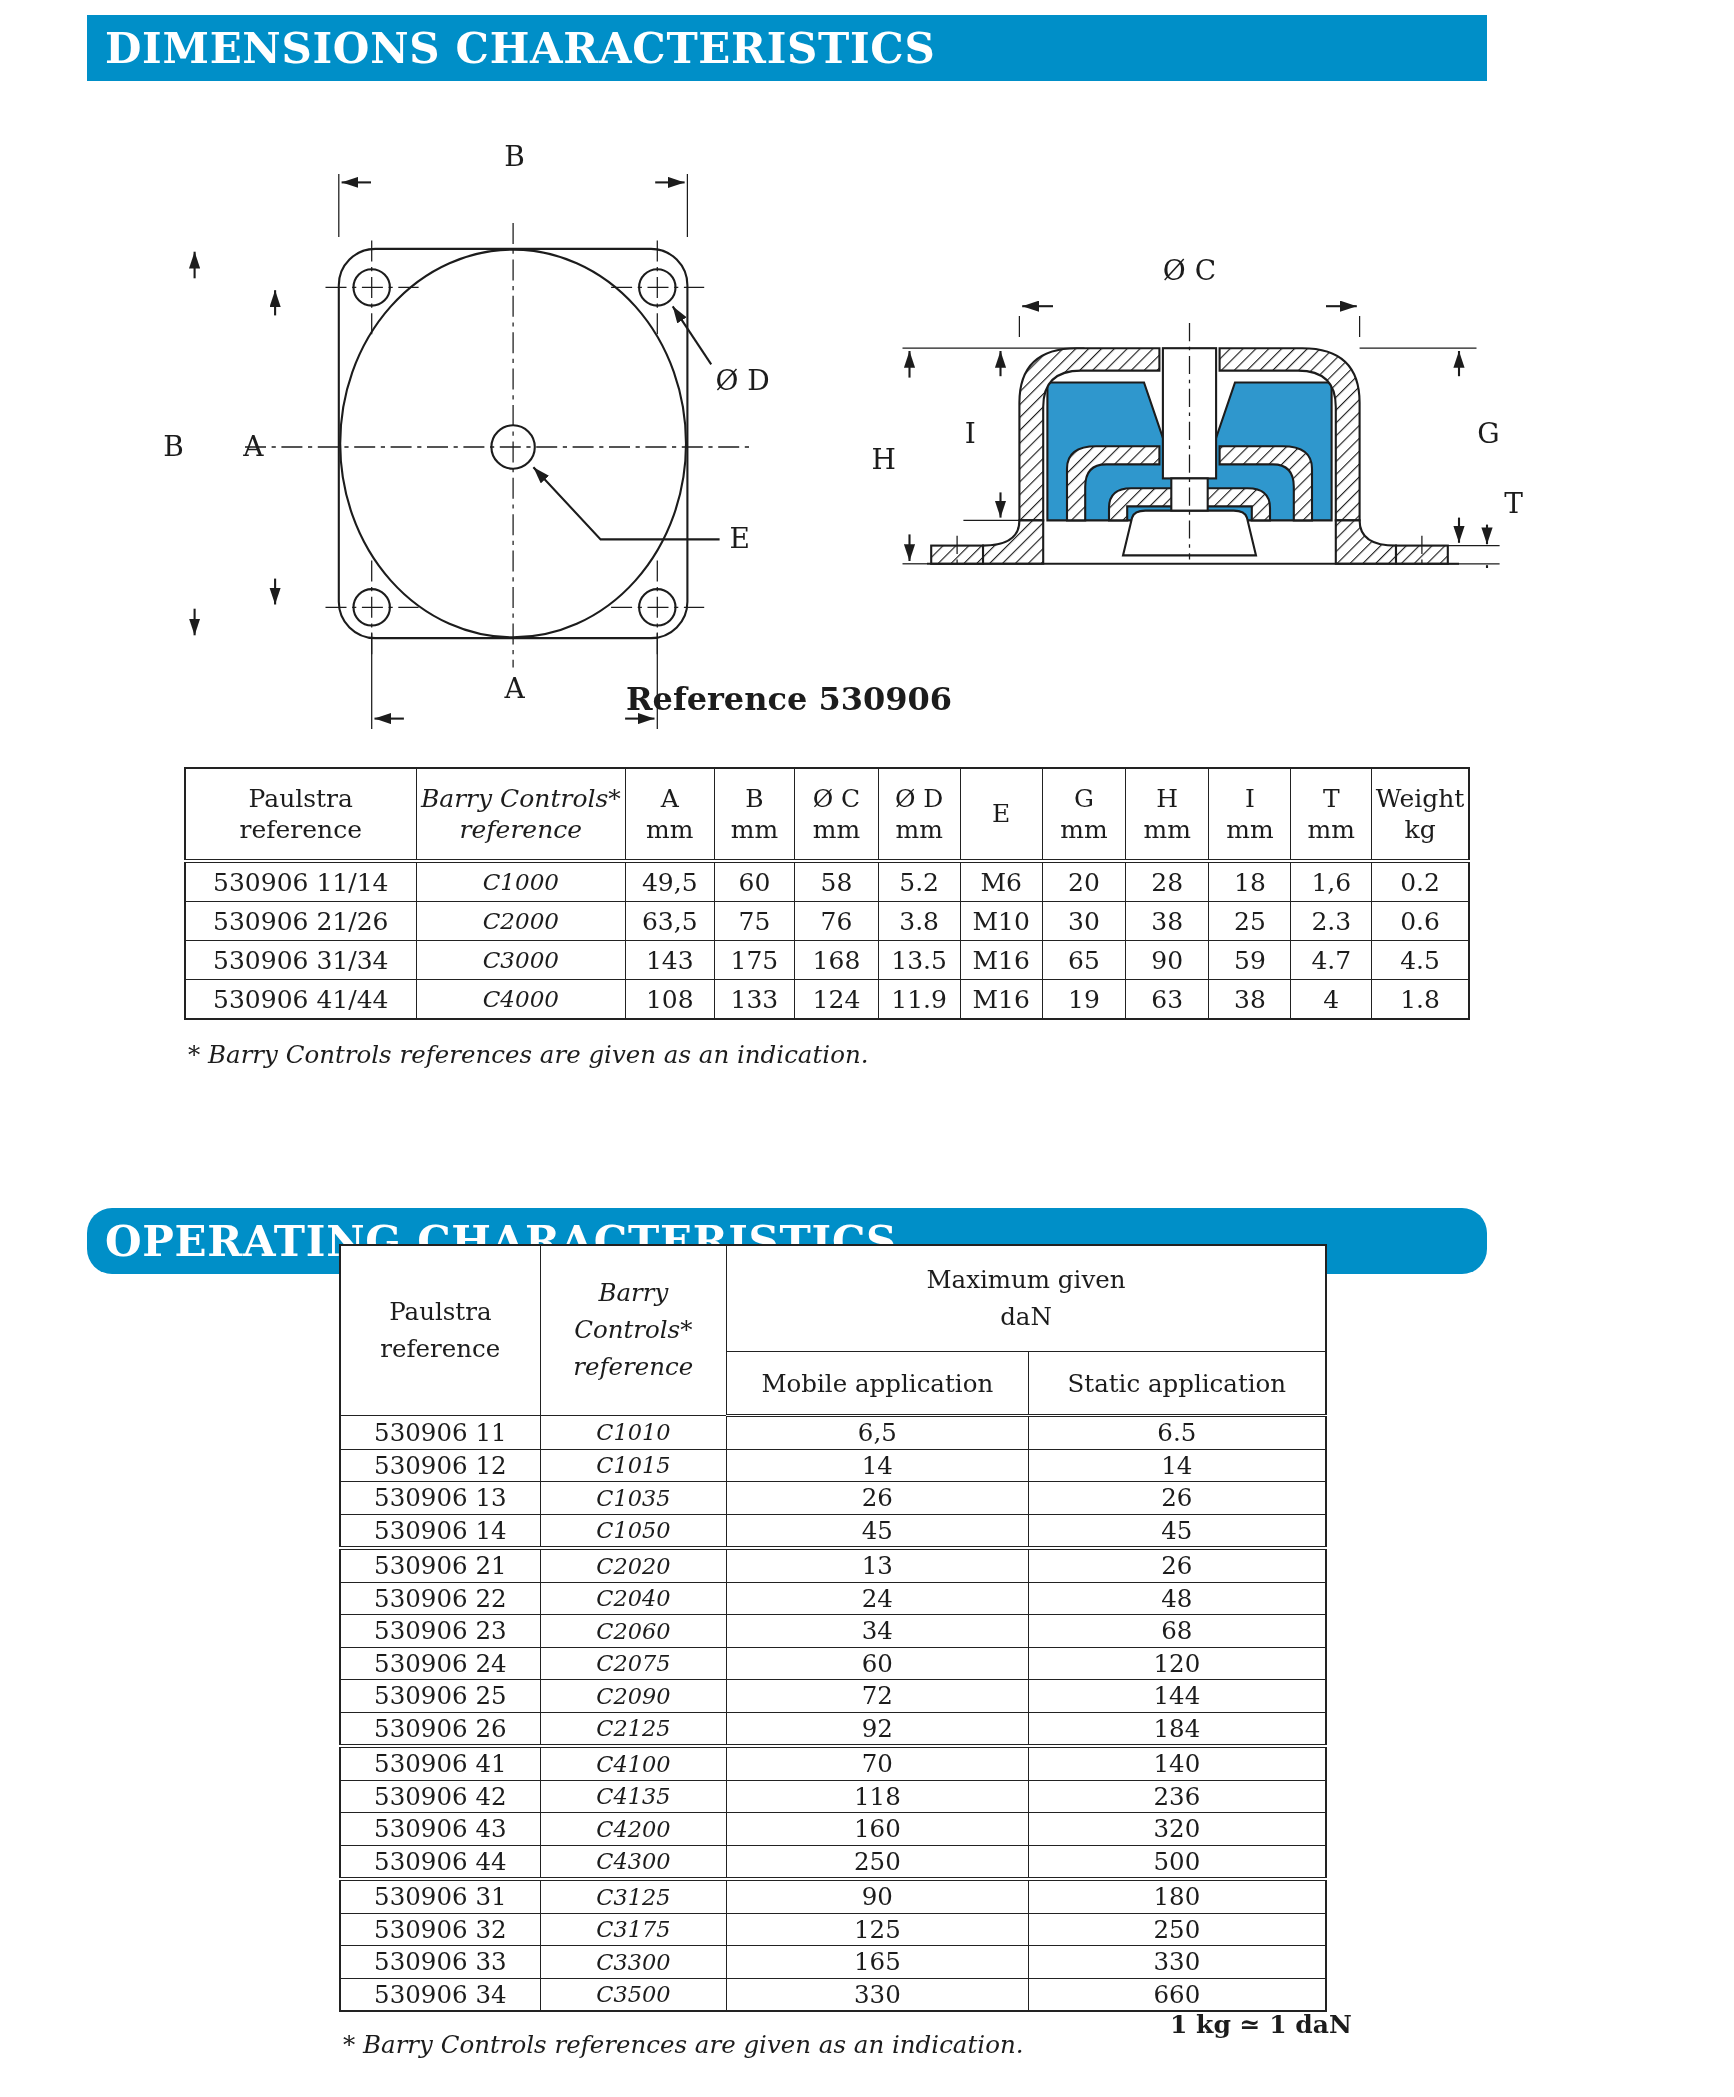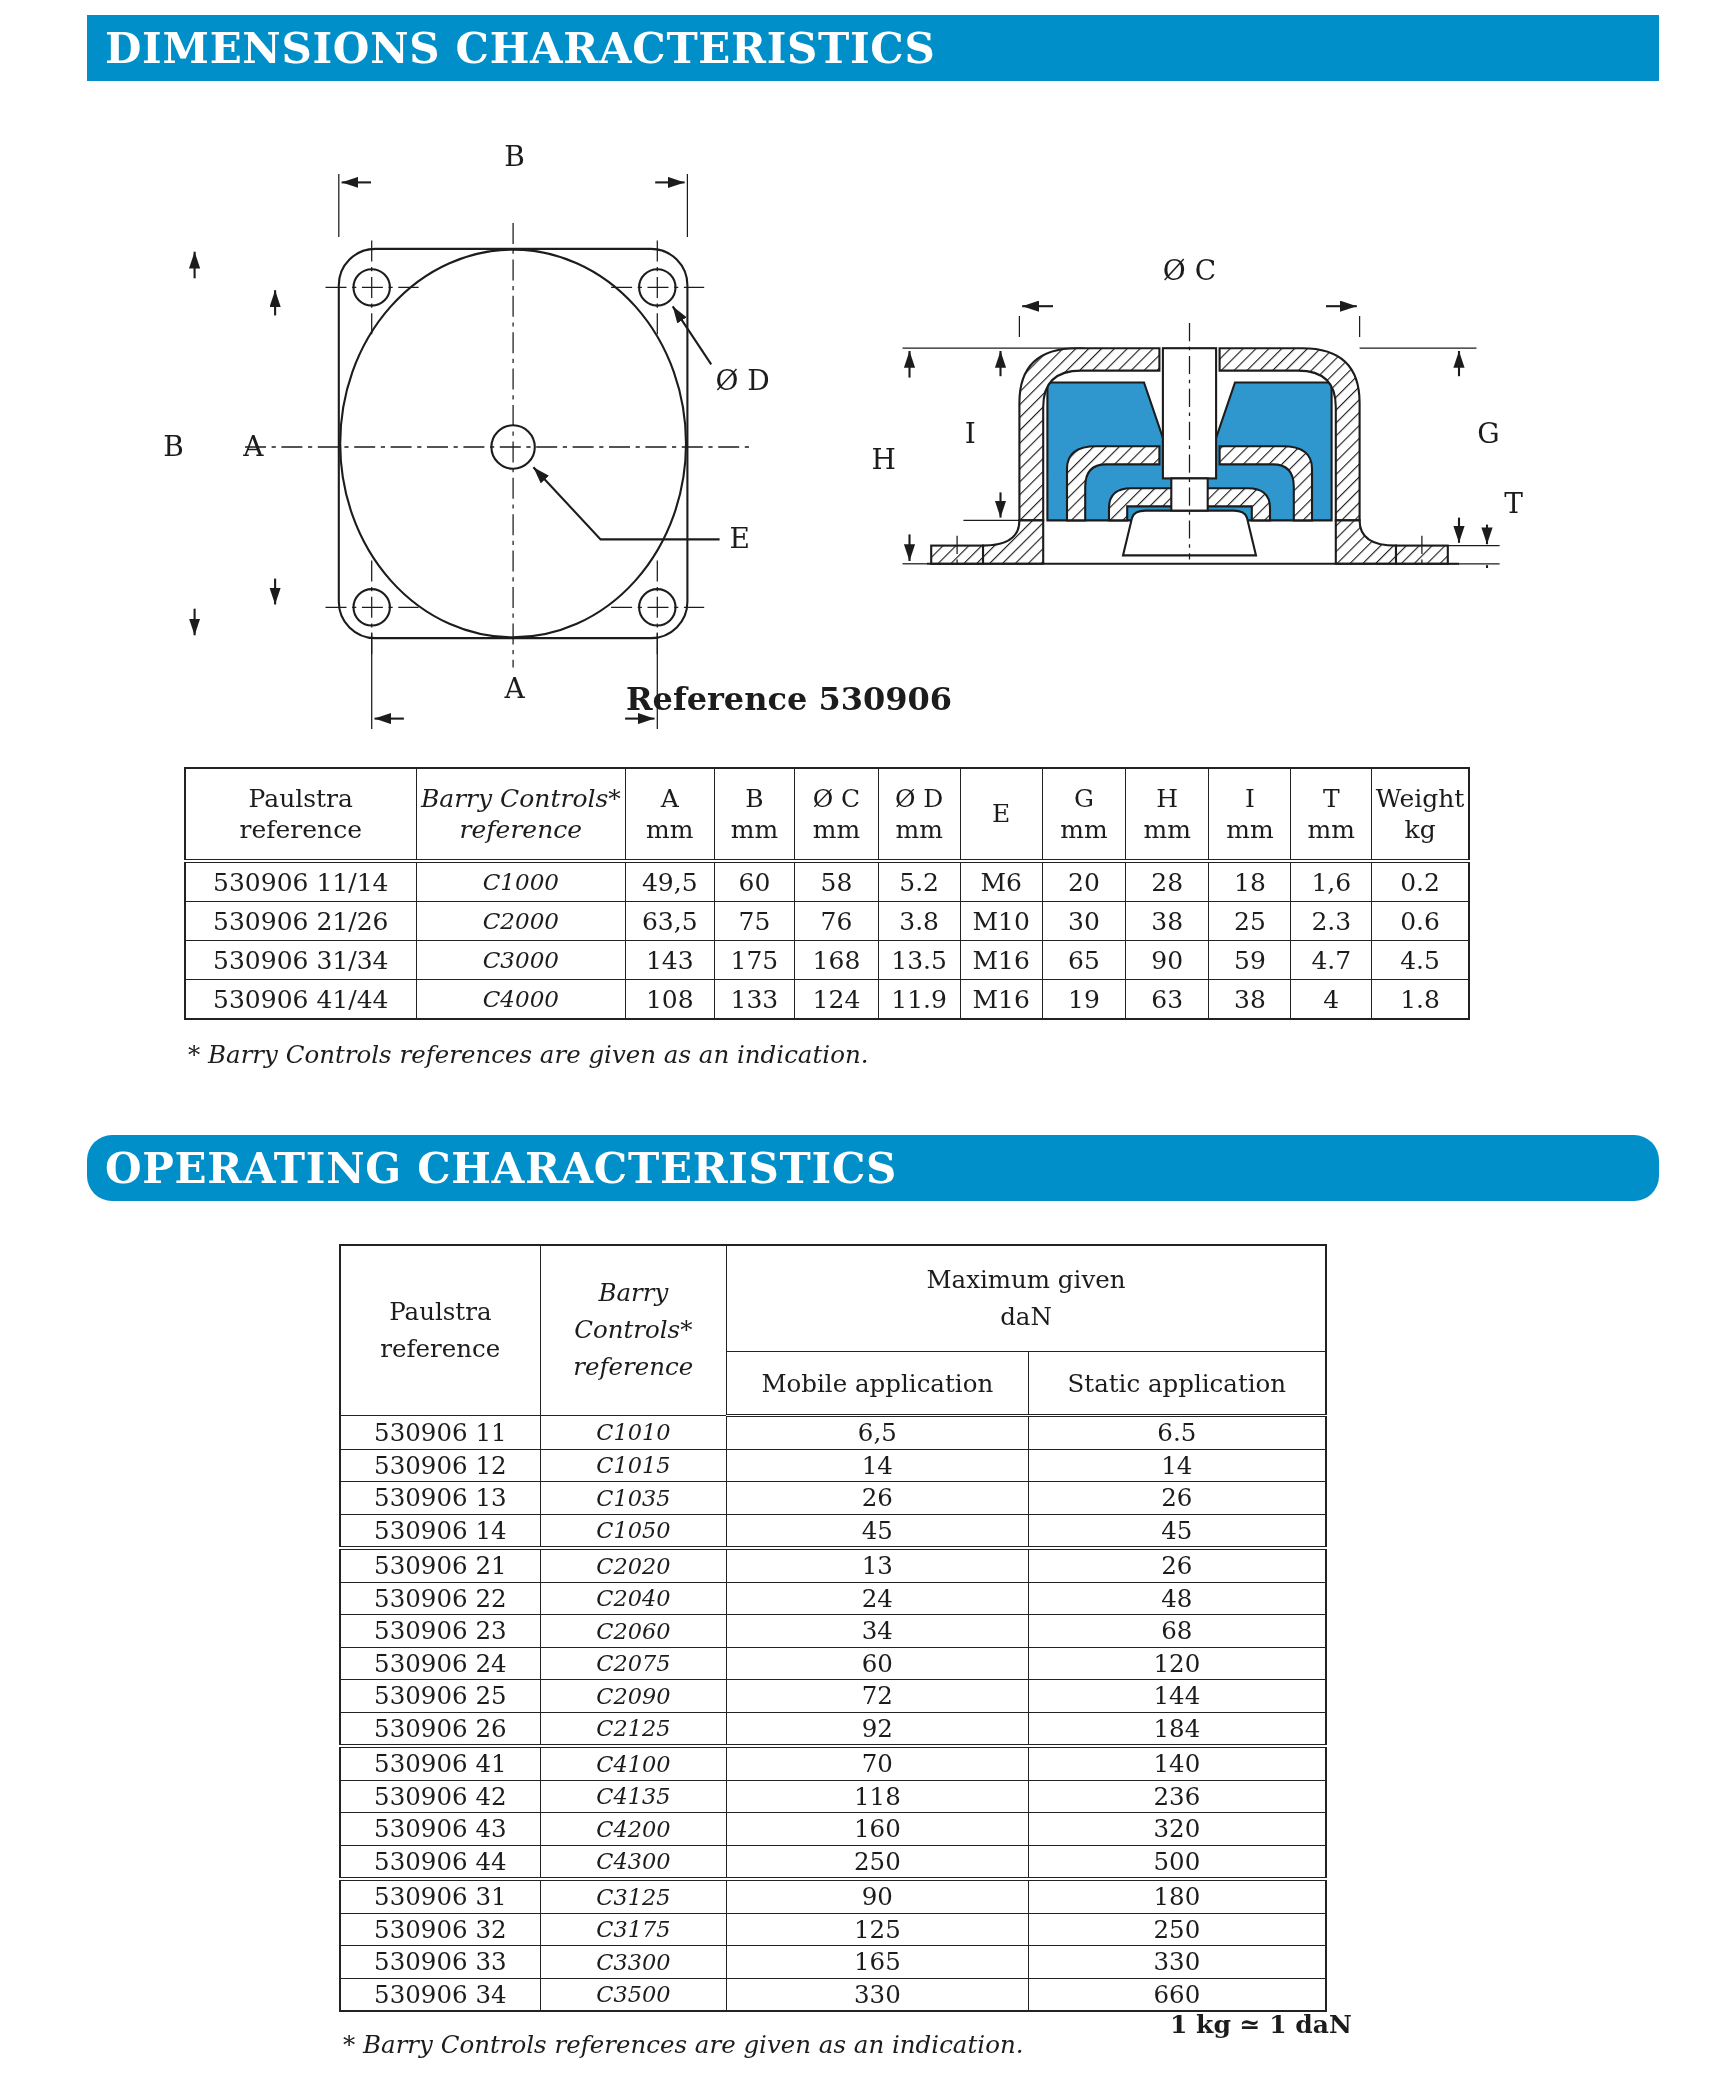--- a/index.html
+++ b/index.html
@@ -1,27 +1,27 @@
 <!DOCTYPE html>
 <html style="font-size:11.2px"><head>
 <meta charset="utf-8">
 <style>
   html,body{margin:0;padding:0;background:#e8e8e8;}
   .page{
     position:relative;width:1735px;height:2097px;background:#ffffff;
     font-family:"DejaVu Serif", serif;color:#1c1c1c;overflow:hidden;
   }
   .banner{
-    position:absolute;left:87px;width:1572px;height:66px;
+    position:absolute;left:87px;width:1400px;height:66px;
     background:#008fc8;color:#ffffff;
     font-size:42px;font-weight:bold;letter-spacing:0.7px;
     display:flex;align-items:center;padding-left:18px;box-sizing:border-box;
   }
   #banner-dimensions{top:15.4px;}
-  #banner-operating{top:1135px;border-radius:25px;}
+  #banner-operating{top:1208px;border-radius:25px;}
   .caption{
     position:absolute;left:89px;top:680px;width:1400px;text-align:center;
     font-size:32px;font-weight:bold;
   }
   .drawing{position:absolute;}
   #top-view-drawing{left:133px;top:104px;width:644px;height:630px;}
   #cross-section-drawing{left:843px;top:246px;width:693px;height:322px;}
   svg text{font-family:"DejaVu Serif", serif;fill:#1c1c1c;}
 
   

